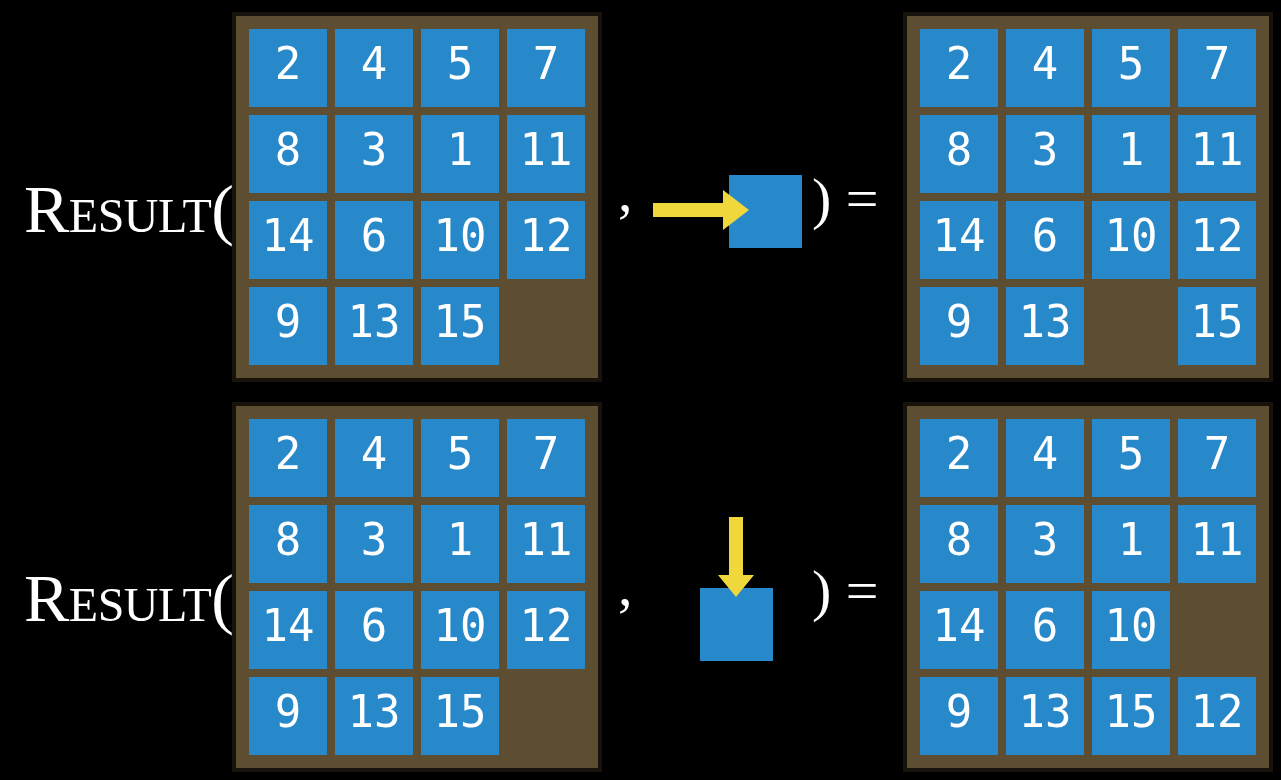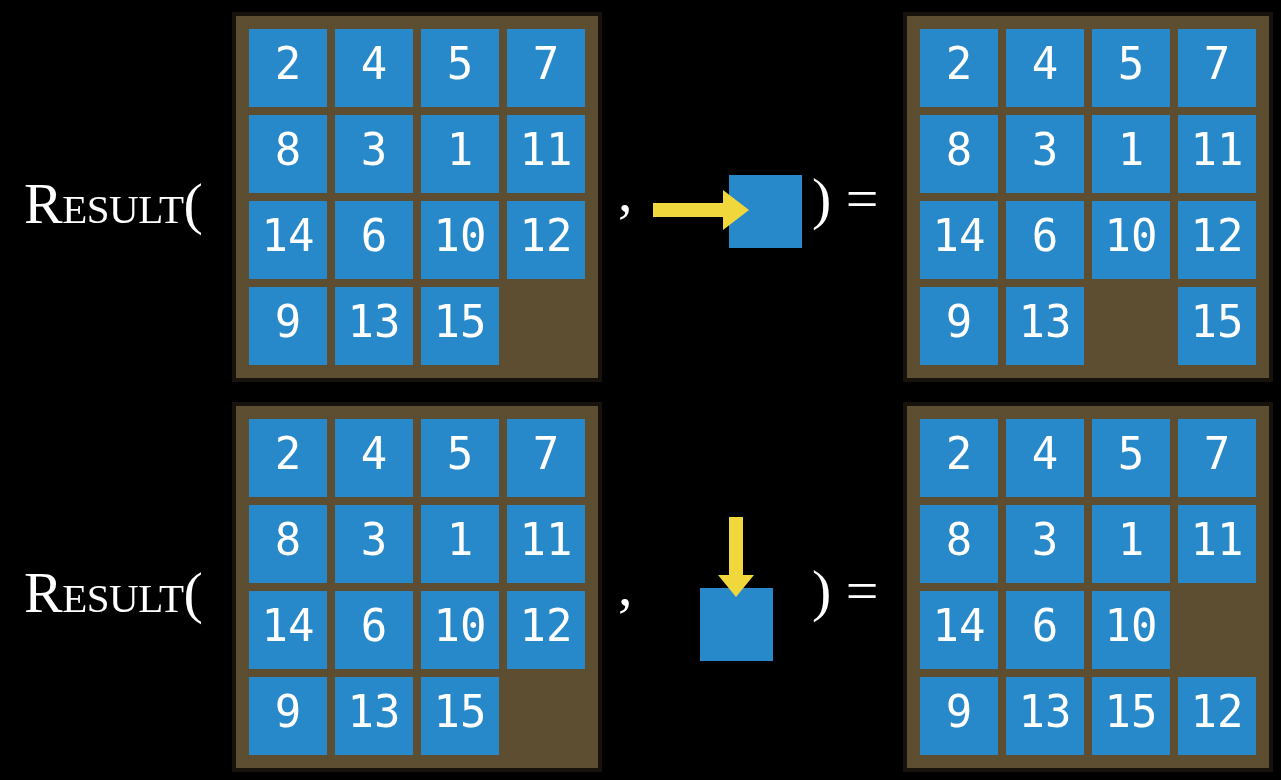--- a/index.html
+++ b/index.html
@@ -16,21 +16,21 @@
     gap:8px;
   }
   .cell {
     background:var(--tile); color:var(--tile_text);
     font-family:"DejaVu Sans Mono", monospace; font-size:44px; line-height:1;
     display:flex; align-items:center; justify-content:center;
     box-sizing:border-box; padding-bottom:9px;
   }
   .cell.empty { background:transparent; }
   .result-label {
-    position:absolute; color:var(--text); font-size:58px; line-height:1;
+    position:absolute; color:var(--text); font-size:68px; line-height:1;
     font-variant:small-caps; letter-spacing:-0.5px; white-space:nowrap;
   }
   .comma { position:absolute; color:var(--text); font-size:58px; line-height:1; }
   .close-eq { position:absolute; color:var(--text); font-size:58px; line-height:1; white-space:pre; }
   .arrow { position:absolute; z-index:3; }
   .arrow polygon { fill:var(--arrow); }
   .loose-tile { position:absolute; width:73px; height:73px; background:var(--tile); z-index:2; }
   .rl1 { left:24px;  top:175px; }
   .rl2 { left:24px;  top:564px; }
   .b-in-1  { left:232px; top:12px; }

